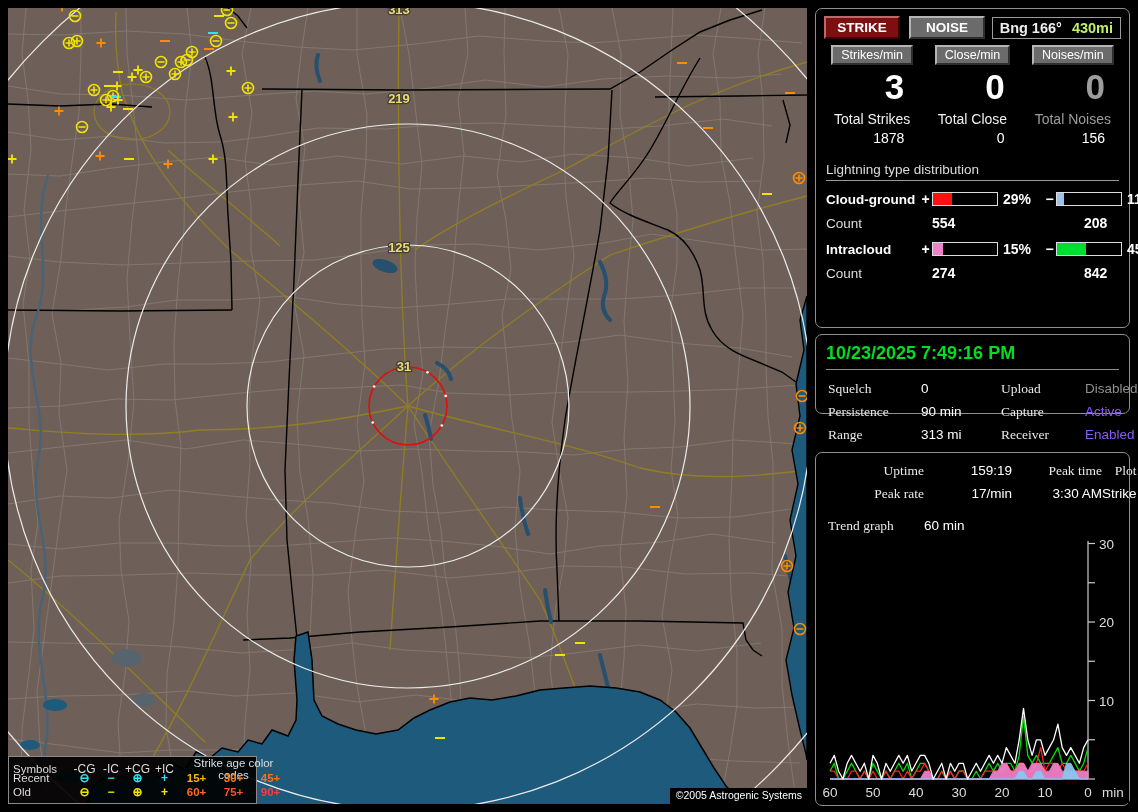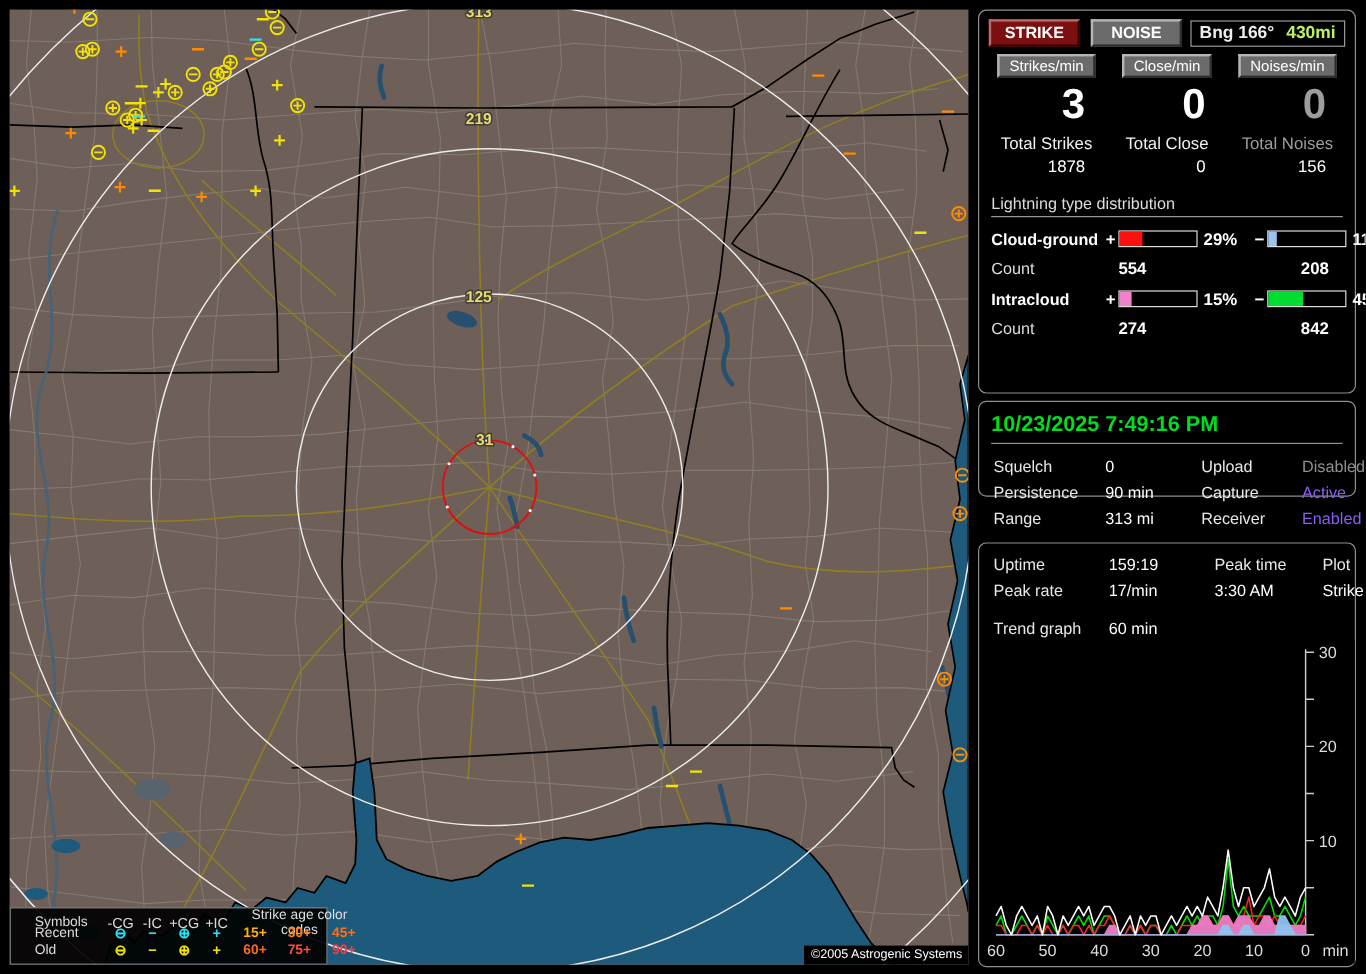--- a/index.html
+++ b/index.html
@@ -4,21 +4,21 @@
 <style>
   html,body{margin:0;padding:0;background:#000;width:1138px;height:812px;overflow:hidden;
     font-family:"Liberation Sans",sans-serif;-webkit-font-smoothing:antialiased;}
   .app{position:relative;width:1138px;height:812px;background:#000;}
   
   .map{position:absolute;left:8px;top:8px;width:799px;height:796px;background:#6e6058;overflow:hidden;}
   .map svg{display:block;width:100%;height:100%;}
   .copyright{position:absolute;right:0;bottom:0;height:15px;padding:1px 5px 0 6px;background:#000;
     color:#fff;font-size:10.5px;white-space:nowrap;}
   .maplegend{position:absolute;left:0px;top:748px;width:247px;height:46px;background:rgba(0,0,0,.92);
-    border:1px solid #8a8a8a;color:#ddd;font-size:11.5px;padding-left:16px;}
+    border:1px solid #8a8a8a;color:#ddd;font-size:11.5px;}
   .lgrow{display:grid;grid-template-columns:58px 27px 26px 27px 27px 37px 37px 37px;align-items:center;height:14px;padding:0 4px;}
   .lgrow .sym{text-align:center;font-weight:bold;font-size:12px;}
   .lgrow .age{text-align:center;font-weight:bold;}
   .lgtitle{grid-column:6 / span 3;text-align:center;font-weight:normal;}
   
   .panel{position:absolute;left:812px;top:0;width:326px;height:812px;background:#000;color:#eee;}
   .pbox{position:absolute;left:3px;width:315px;background:#000;border:1px solid #8f8f8f;border-radius:7px;box-sizing:border-box;}
   #box1{top:8px;height:320px;}
   #box2{top:334px;height:80px;}
   #box3{top:452px;height:354px;}
@@ -43,23 +43,23 @@
   .dcount{display:grid;grid-template-columns:106px 152px 1fr;align-items:center;margin-top:8px;}
   .dlabel{font-weight:bold;font-size:13.5px;color:#fff;}
   .dsign{font-weight:bold;font-size:14px;color:#fff;text-align:center;}
   .dbar{height:12px;border:1px solid #ddd;background:#000;}
   .dfill{height:100%;}
   .dpct{font-weight:bold;font-size:14px;color:#fff;padding-left:5px;}
   .dcl{font-size:13.5px;color:#ddd;}
   .dcv{font-weight:bold;font-size:14px;color:#fff;}
   .clock{color:#00dd22;font-weight:bold;font-size:18px;margin:8px 10px 0 10px;padding-bottom:5px;border-bottom:1px solid #8f8f8f;}
   .stat-grid{display:grid;grid-template-columns:93px 80px 84px 1fr;row-gap:7px;margin:11px 10px 0 12px;font-size:13.5px;}
-  .slab{color:#e8e8e8;} .sval{color:#fff;}
+  .slab{color:#e8e8e8;font-family:Liberation Serif, serif;} .sval{color:#fff;}
   .sgreen{color:#8b5cf6;} .sdim{color:#8f8f8f;}
-  .u-grid{display:grid;grid-template-columns:96px 88px 90px 1fr;row-gap:7px;margin:10px 10px 0 12px;font-size:13.5px;}
+  .u-grid{display:grid;grid-template-columns:96px 88px 90px 1fr;row-gap:7px;margin:10px 10px 0 12px;font-size:13.5px;text-align:right;}
   .trendrow{margin:16px 10px 0 12px;font-size:13.5px;display:grid;grid-template-columns:96px 1fr;}
   #trendsvg{position:absolute;left:2px;top:80px;width:311px;height:270px;}
 </style>
 </head>
 <body>
 
 <div class="app">
 
   <div class="map">
     <svg id="mapsvg" viewBox="8 8 799 796">

